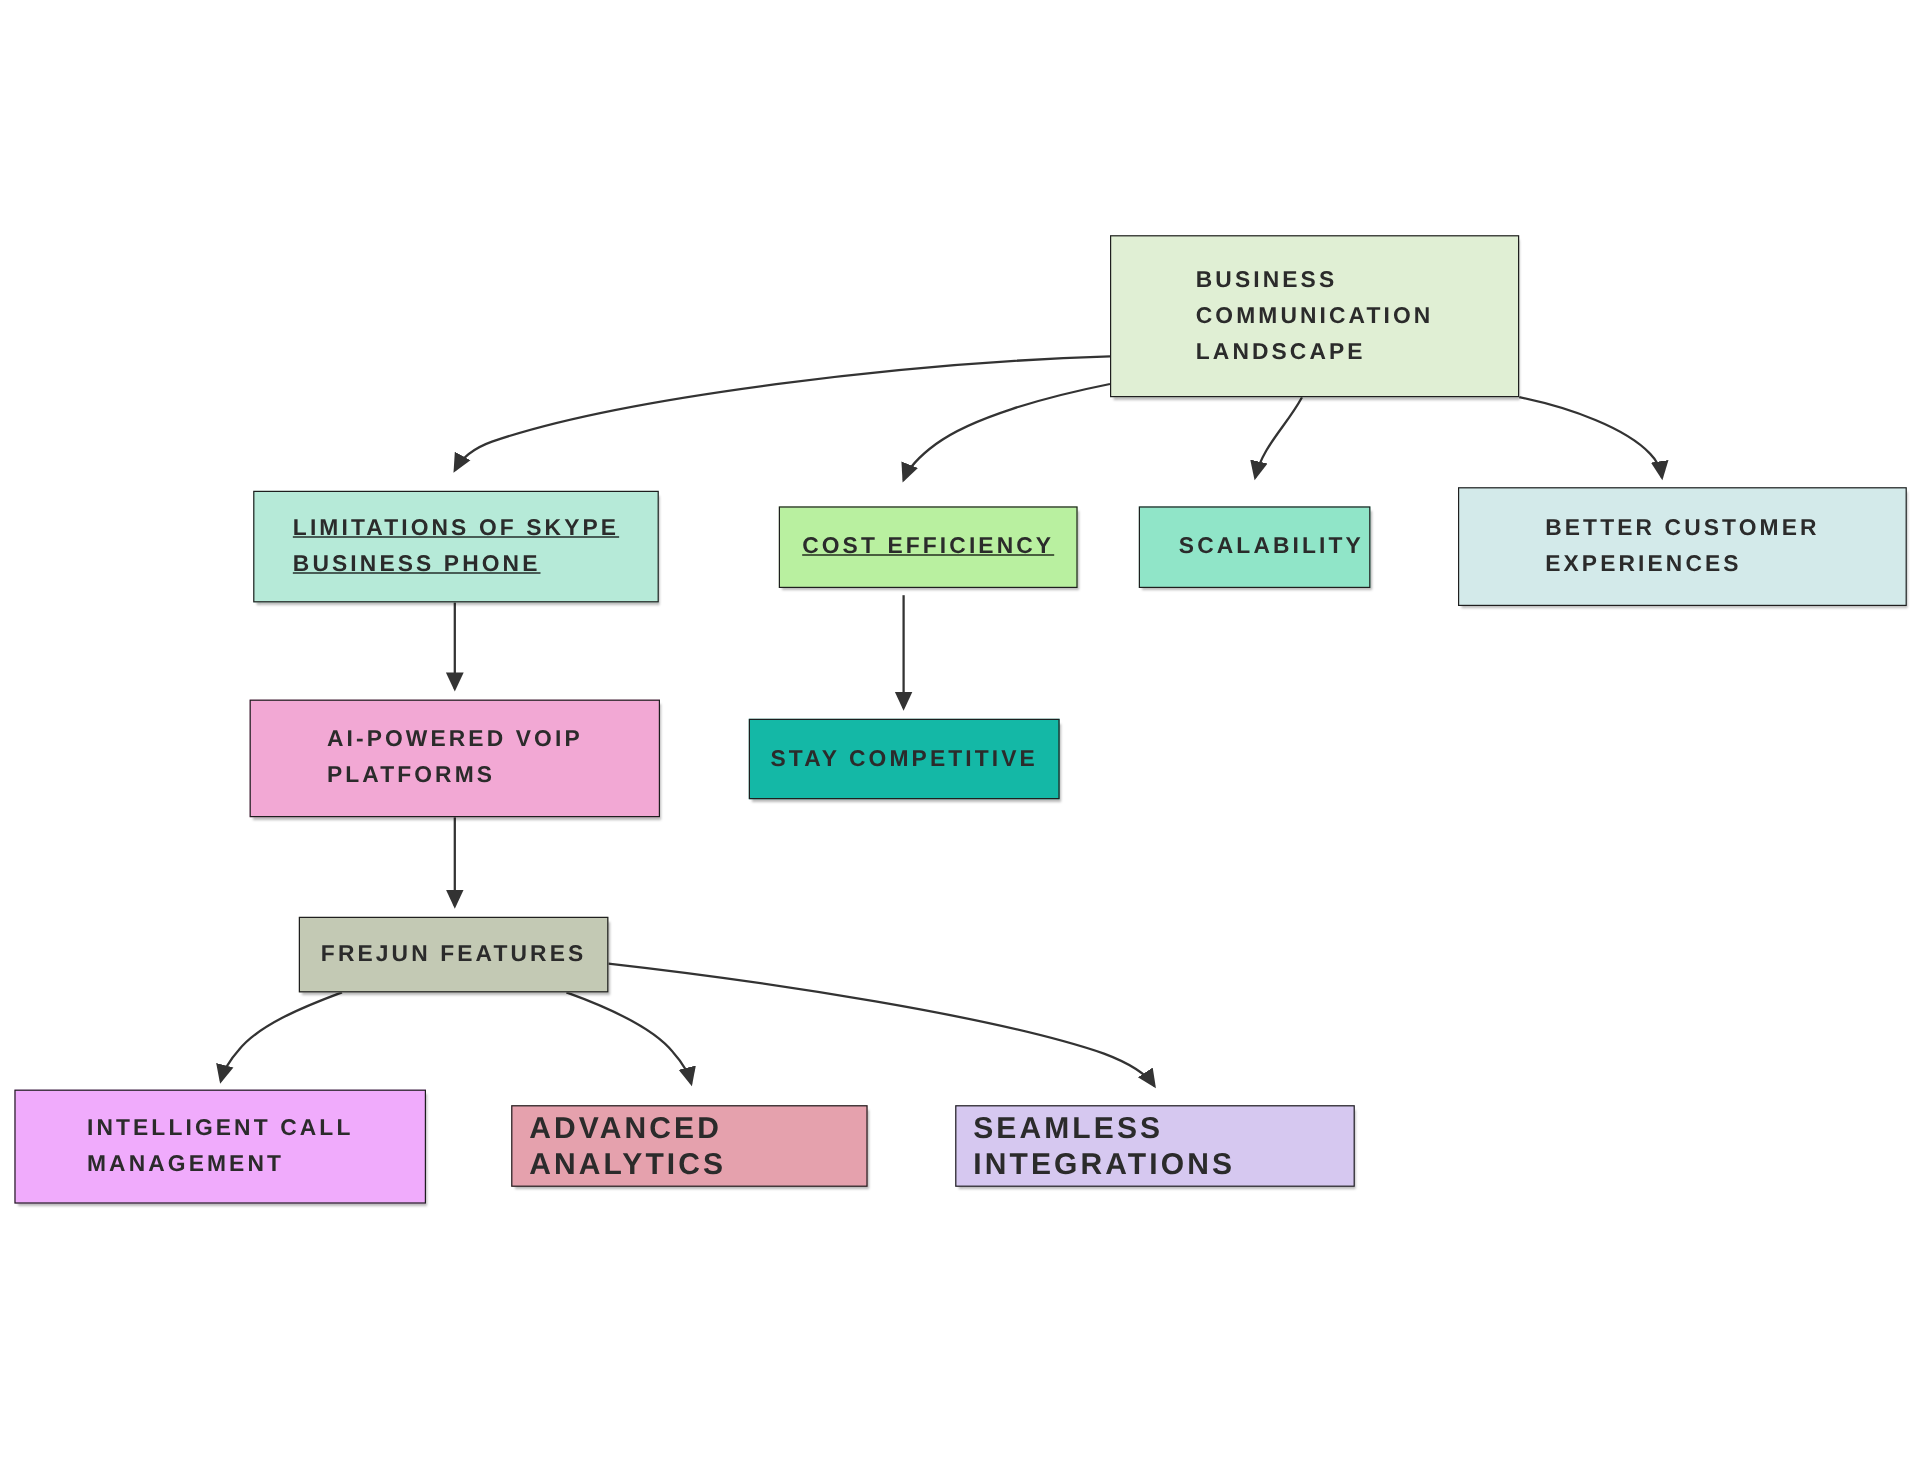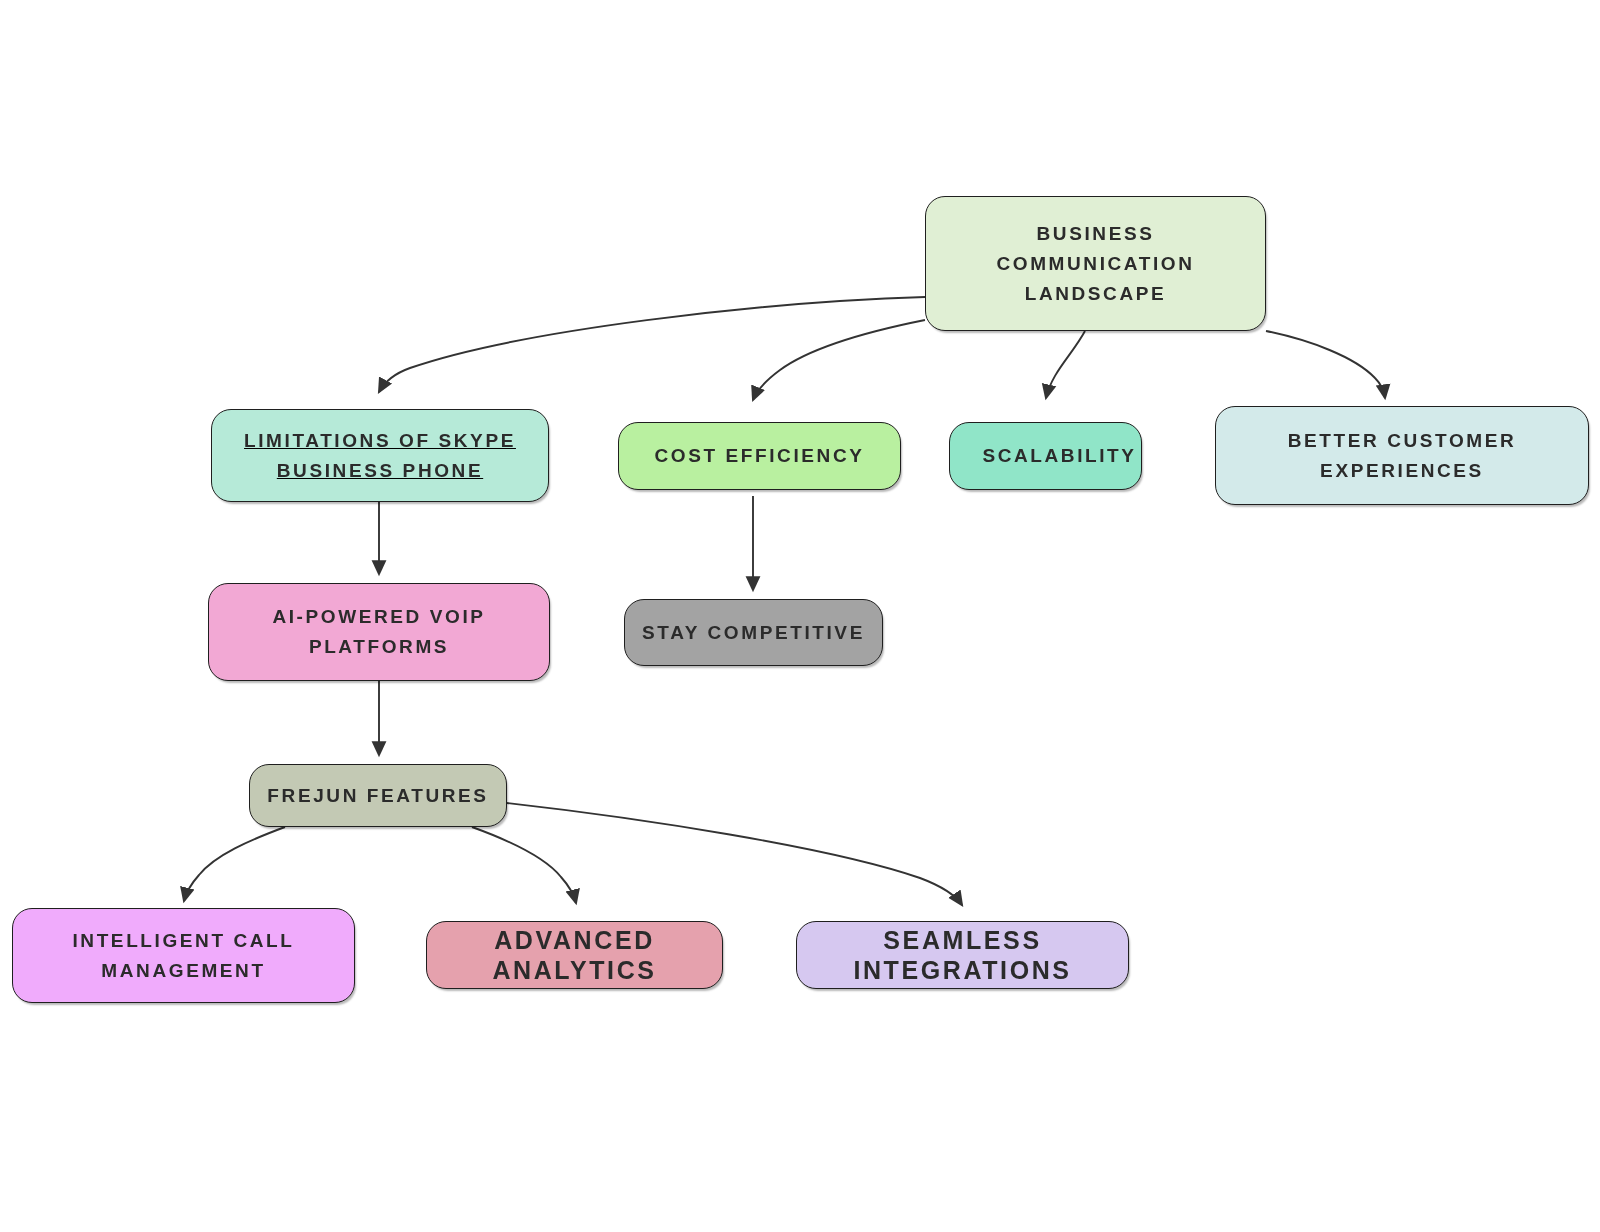--- a/index.html
+++ b/index.html
@@ -25,25 +25,24 @@
     left: 0;
     top: 0;
     width: 1600px;
     height: 1232px;
     pointer-events: none;
   }
   .node {
     position: absolute;
     box-sizing: border-box;
     border: 1.6px solid #1f1f1f;
-    border-radius: 20px;
+    border-radius: 0;
     display: flex;
     align-items: center;
     justify-content: center;
-    text-align: center;
     box-shadow: 2px 3px 2px -1px rgba(0,0,0,0.28);
   }
   .node-label {
     font-family: "Liberation Sans", sans-serif;
     font-size: 19px;
     font-weight: 600;
     letter-spacing: 2.6px;
     color: #2b2b2b;
     line-height: 30px;
     text-transform: uppercase;
@@ -84,39 +83,39 @@
     <span class="node-label">Business
 Communication
 Landscape</span>
   </div>
 
   <div class="node" style="left:211px; top:409px; width:338px; height:93px; background:#b6ead8;text-decoration:underline;">
     <span class="node-label">Limitations of Skype
 Business Phone</span>
   </div>
 
-  <div class="node" style="left:618px; top:422px; width:283px; height:68px; background:#b9f0a0;">
+  <div class="node" style="left:649px; top:422px; width:249px; height:68px; background:#b9f0a0;text-decoration:underline;">
     <span class="node-label">Cost Efficiency</span>
   </div>
 
   <div class="node" style="left:949px; top:422px; width:193px; height:68px; background:#90e5c8;padding-left:28px;">
     <span class="node-label">Scalability</span>
   </div>
 
   <div class="node" style="left:1215px; top:406px; width:374px; height:99px; background:#d3eaea;">
     <span class="node-label">Better Customer
 Experiences</span>
   </div>
 
   <div class="node" style="left:208px; top:583px; width:342px; height:98px; background:#f2a8d4;">
     <span class="node-label">AI-Powered VoIP
 Platforms</span>
   </div>
 
-  <div class="node" style="left:624px; top:599px; width:259px; height:67px; background:#a3a3a3;">
+  <div class="node" style="left:624px; top:599px; width:259px; height:67px; background:#14b8a6;">
     <span class="node-label">Stay Competitive</span>
   </div>
 
   <div class="node" style="left:249px; top:764px; width:258px; height:63px; background:#c3c9b4;">
     <span class="node-label">FreJun Features</span>
   </div>
 
   <div class="node" style="left:12px; top:908px; width:343px; height:95px; background:#f0abfc;">
     <span class="node-label">Intelligent Call
 Management</span>

